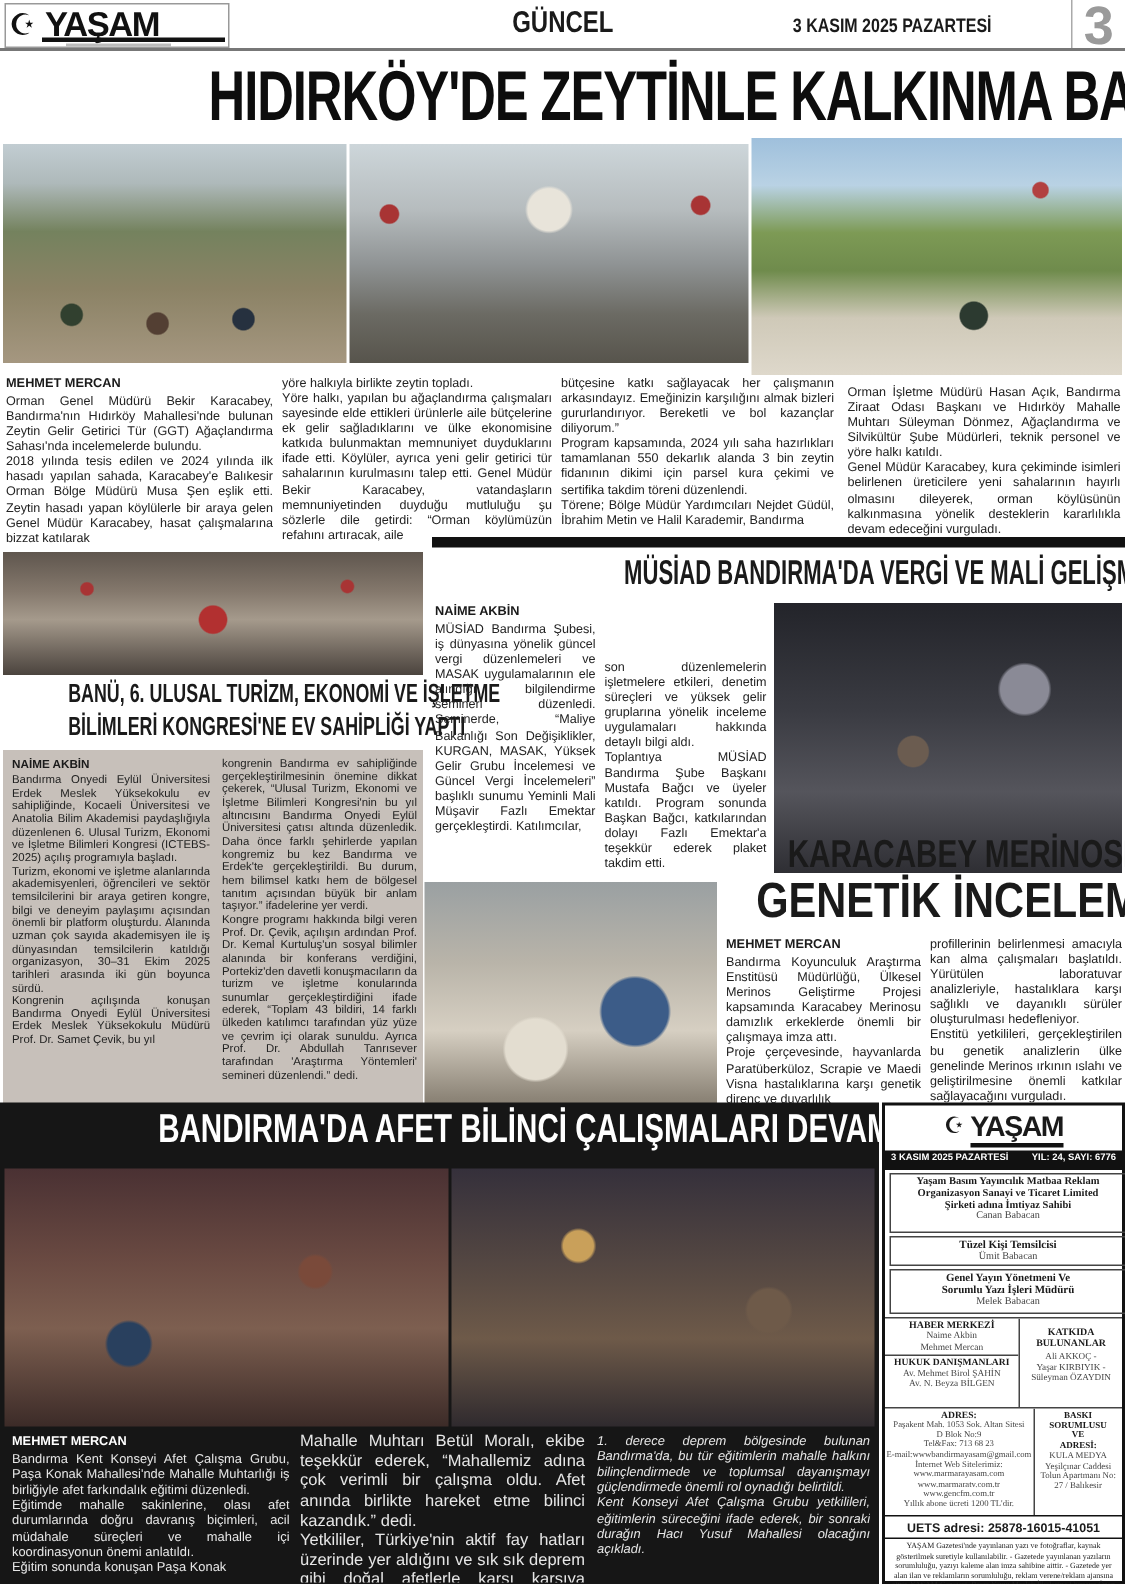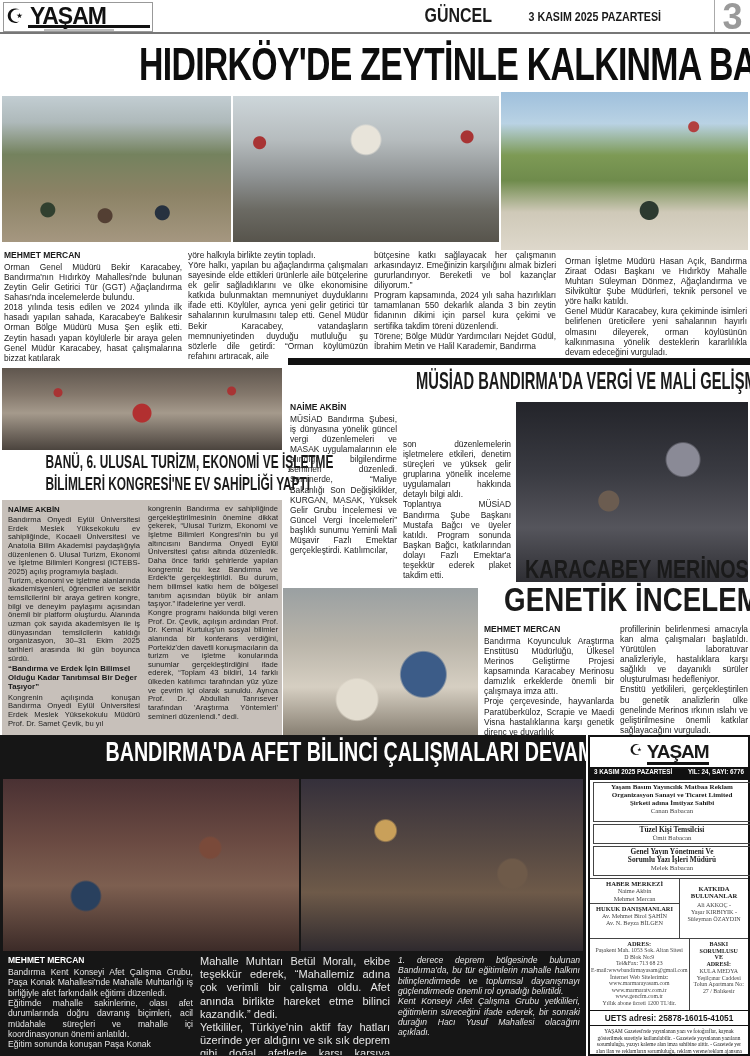--- a/index.html
+++ b/index.html
@@ -8,21 +8,21 @@
   .abs{position:absolute;box-sizing:border-box;}
   .cond{display:inline-block;white-space:nowrap;transform-origin:center center;}
   .pre{white-space:pre-line;}
   
   .hdr{left:0;top:0;width:750px;height:34px;border-bottom:2px solid #777;}
   .logobox{left:3px;top:2px;width:150px;height:30px;border:1px solid #999;background:#fff;}
   .logobox .star{position:absolute;left:2px;top:1px;font-size:20px;color:#111;}
   .logobox .lg{position:absolute;left:26px;top:0px;font-size:23px;font-weight:bold;letter-spacing:-1px;color:#111;}
   .logobox .bar{position:absolute;left:24px;top:22px;width:122px;height:3px;background:#111;}
   .logobox .tag{position:absolute;left:40px;top:26px;width:70px;height:2px;background:#bbb;}
-  .section{left:250px;top:4px;width:250px;text-align:right;font-weight:bold;font-size:20px;}
+  .section{left:250px;top:4px;width:250px;text-align:center;font-weight:bold;font-size:20px;}
   .dateline{left:480px;top:9px;width:230px;text-align:center;font-weight:bold;font-size:13px;}
   .pagenum{left:714px;top:-2px;width:36px;height:34px;border-left:1px solid #aaa;text-align:center;
            font-size:36px;color:#9a9a9a;font-weight:bold;line-height:38px;}
   
   .h1wrap{left:0;top:36px;width:750px;text-align:center;}
   .h1wrap .cond{font-size:47px;font-weight:800;letter-spacing:-1px;transform:scaleX(0.72);color:#0d0d0d;}
   .photo{background-size:cover;}
   .byline{font-weight:bold;font-size:8.5px;margin-bottom:2px;}
   .bodytext{font-size:8.4px;line-height:1.2;text-align:justify;color:#222;}
   .bodytext-sm{font-size:7.6px;line-height:1.14;text-align:justify;color:#222;}
@@ -129,21 +129,20 @@
                   linear-gradient(180deg,#5f564e 0%,#84786c 32%,#a59a8c 55%,#6e655c 82%,#4b443e 100%);"></div>
   <div class="abs banu-h">
     <span class="cond">BANÜ, 6. ULUSAL TURİZM, EKONOMİ VE İŞLETME</span>
     <span class="cond">BİLİMLERİ KONGRESİ'NE EV SAHİPLİĞİ YAPTI</span>
   </div>
   <div class="abs banu-box">
     <div class="abs col" style="left:6px;top:5px;width:132px;height:255px;">
       <div class="byline" style="font-size:7.8px;">NAİME AKBİN</div>
       <div class="bodytext-sm pre">Bandırma Onyedi Eylül Üniversitesi Erdek Meslek Yüksekokulu ev sahipliğinde, Kocaeli Üniversitesi ve Anatolia Bilim Akademisi paydaşlığıyla düzenlenen 6. Ulusal Turizm, Ekonomi ve İşletme Bilimleri Kongresi (ICTEBS-2025) açılış programıyla başladı.
 Turizm, ekonomi ve işletme alanlarında akademisyenleri, öğrencileri ve sektör temsilcilerini bir araya getiren kongre, bilgi ve deneyim paylaşımı açısından önemli bir platform oluşturdu. Alanında uzman çok sayıda akademisyen ile iş dünyasından temsilcilerin katıldığı organizasyon, 30–31 Ekim 2025 tarihleri arasında iki gün boyunca sürdü.</div>
-      <div class="subhead pre">“Bandırma ve Erdek İçin Bilimsel Olduğu Kadar Tanıtımsal Bir Değer Taşıyor”</div>
       <div class="bodytext-sm pre">Kongrenin açılışında konuşan Bandırma Onyedi Eylül Üniversitesi Erdek Meslek Yüksekokulu Müdürü Prof. Dr. Samet Çevik, bu yıl</div>
     </div>
     <div class="abs col" style="left:146px;top:5px;width:130px;height:255px;">
       <div class="bodytext-sm pre">kongrenin Bandırma ev sahipliğinde gerçekleştirilmesinin önemine dikkat çekerek, “Ulusal Turizm, Ekonomi ve İşletme Bilimleri Kongresi'nin bu yıl altıncısını Bandırma Onyedi Eylül Üniversitesi çatısı altında düzenledik. Daha önce farklı şehirlerde yapılan kongremiz bu kez Bandırma ve Erdek'te gerçekleştirildi. Bu durum, hem bilimsel katkı hem de bölgesel tanıtım açısından büyük bir anlam taşıyor.” ifadelerine yer verdi.
 Kongre programı hakkında bilgi veren Prof. Dr. Çevik, açılışın ardından Prof. Dr. Kemal Kurtuluş'un sosyal bilimler alanında bir konferans verdiğini, Portekiz'den davetli konuşmacıların da turizm ve işletme konularında sunumlar gerçekleştirdiğini ifade ederek, “Toplam 43 bildiri, 14 farklı ülkeden katılımcı tarafından yüz yüze ve çevrim içi olarak sunuldu. Ayrıca Prof. Dr. Abdullah Tanrısever tarafından 'Araştırma Yöntemleri' semineri düzenlendi.” dedi.</div>
     </div>
   </div>
 
   <div class="abs mus-rule"></div>
   <div class="abs mus-h">

